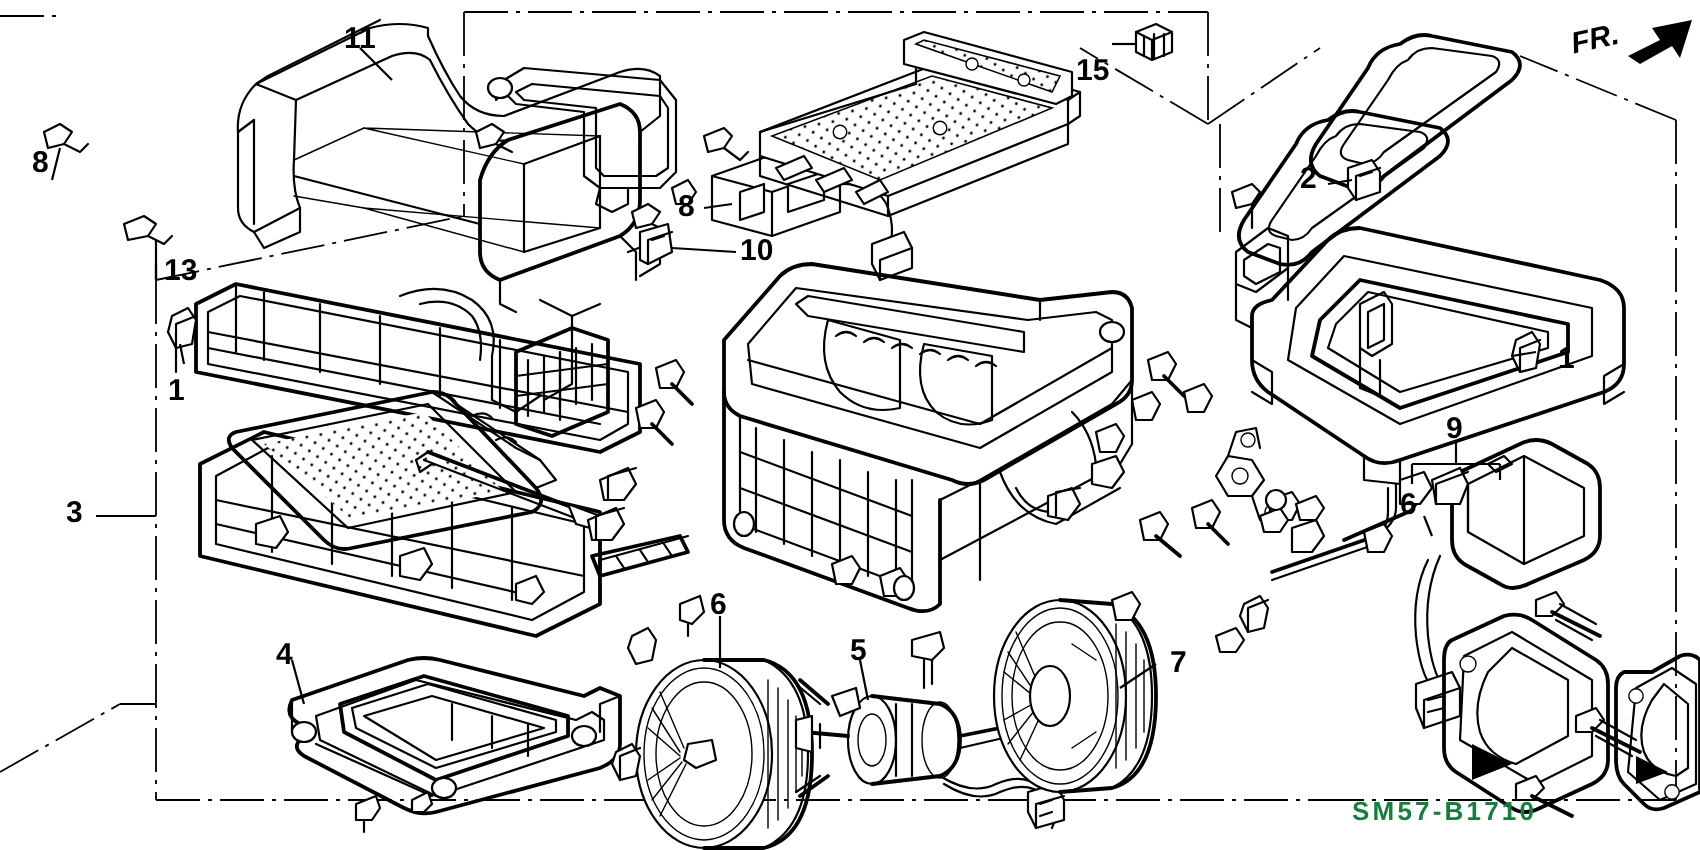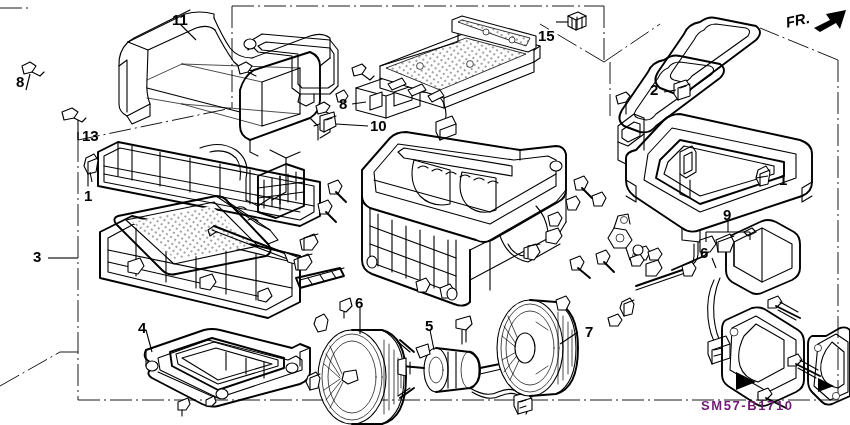--- a/index.html
+++ b/index.html
@@ -26,23 +26,22 @@
     white-space:nowrap;
     letter-spacing:0px;
   }
   #partno{
     position:absolute;
     left:676px; top:398px;
     font-family:"Liberation Sans", sans-serif;
     font-weight:bold;
     font-size:13px;
     letter-spacing:1.6px;
-    color:#701a75;
+    color:#15803d;
     white-space:nowrap;
-    margin-left:25px;
   }
   #frlabel{
     position:absolute;
     left:784px; top:14px;
     font-family:"Liberation Sans", sans-serif;
     font-weight:bold;
     font-style:italic;
     font-size:15px;
     color:#000;
     transform:rotate(-12deg);

